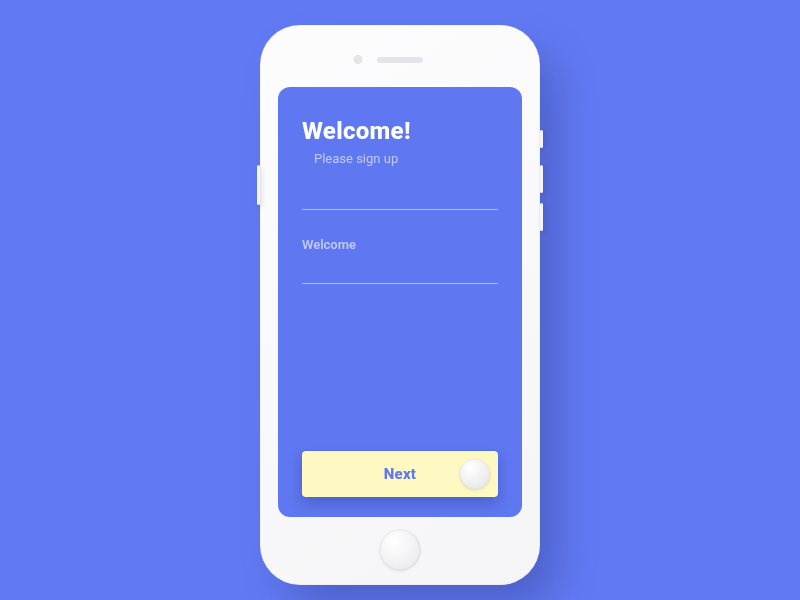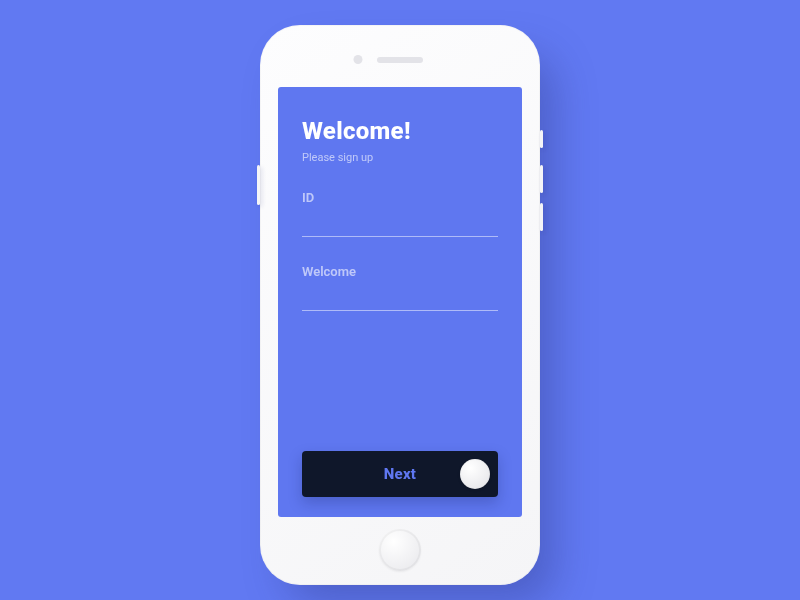--- a/index.html
+++ b/index.html
@@ -89,37 +89,37 @@
     box-shadow: inset 0 0 0 2px rgba(0,0,0,0.04), 0 1px 2px rgba(0,0,0,0.05);
   }
 
   .screen {
     position: absolute;
     top: 62px;
     left: 18px;
     right: 18px;
     bottom: 68px;
     background: var(--screen-blue);
-    border-radius: 3px;
+    border-radius: 12px;
     padding: 30px 24px 20px 24px;
     display: flex;
     flex-direction: column;
   }
 
   .title {
     color: #fff;
     font-size: 24px;
     font-weight: 800;
     letter-spacing: 0.3px;
     margin: 0 0 6px 0;
   }
   .subtitle {
     color: var(--muted-white);
-    font-size: 11px;
-    margin: 0 0 26px 0;
+    font-size: 13px;
+    margin: 0 0 26px 12px;
   }
 
   .field {
     margin-bottom: 26px;
   }
   .field-label {
     color: var(--muted-white);
     font-size: 13px;
     font-weight: 600;
     display: block;
@@ -133,21 +133,21 @@
     outline: none;
     height: 14px;
     color: #fff;
     font-size: 13px;
     padding: 0;
   }
 
   .spacer { flex: 1; }
 
   .next-btn {
-    background: #0f172a;
+    background: #fef9c3;
     border: none;
     border-radius: 4px;
     height: 46px;
     width: 100%;
     display: flex;
     align-items: center;
     justify-content: center;
     position: relative;
     cursor: pointer;
     box-shadow: 0 6px 14px rgba(20, 30, 90, 0.25);
@@ -186,21 +186,20 @@
     <div class="camera"></div>
     <div class="speaker"></div>
 
     <div class="screen">
 
       <h1 class="title">Welcome!</h1>
 
       <p class="subtitle">Please sign up</p>
 
       <div class="field">
-        <label class="field-label">ID</label>
         <input class="field-input" type="text" placeholder="" value="" style="">
       </div>
 
       <div class="field">
         <label class="field-label">Welcome</label>
         <input class="field-input" type="password" placeholder="" value="" style="">
       </div>
 
       <div class="spacer"></div>
 

